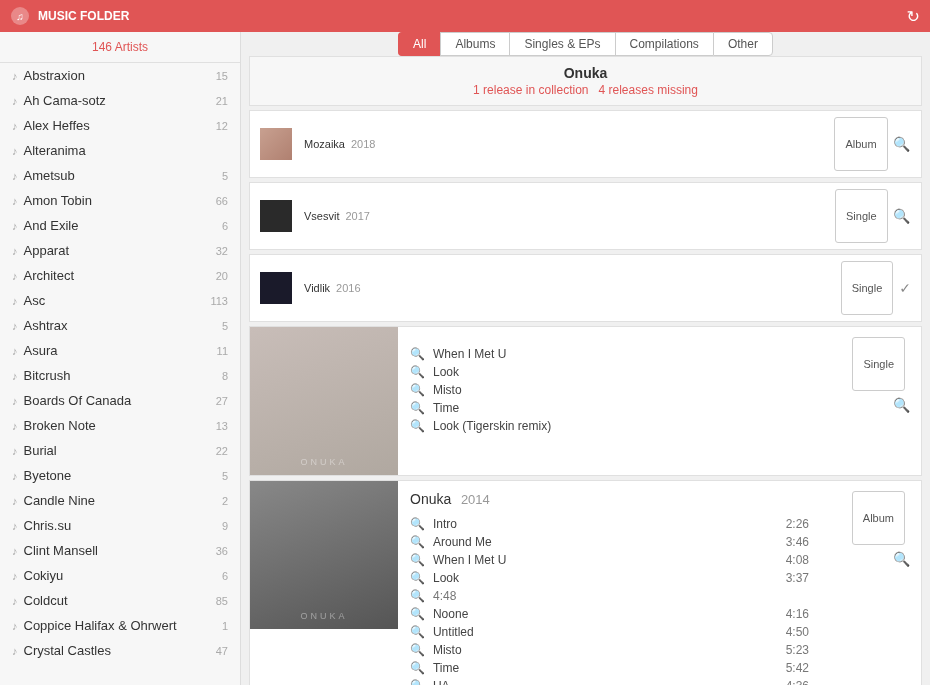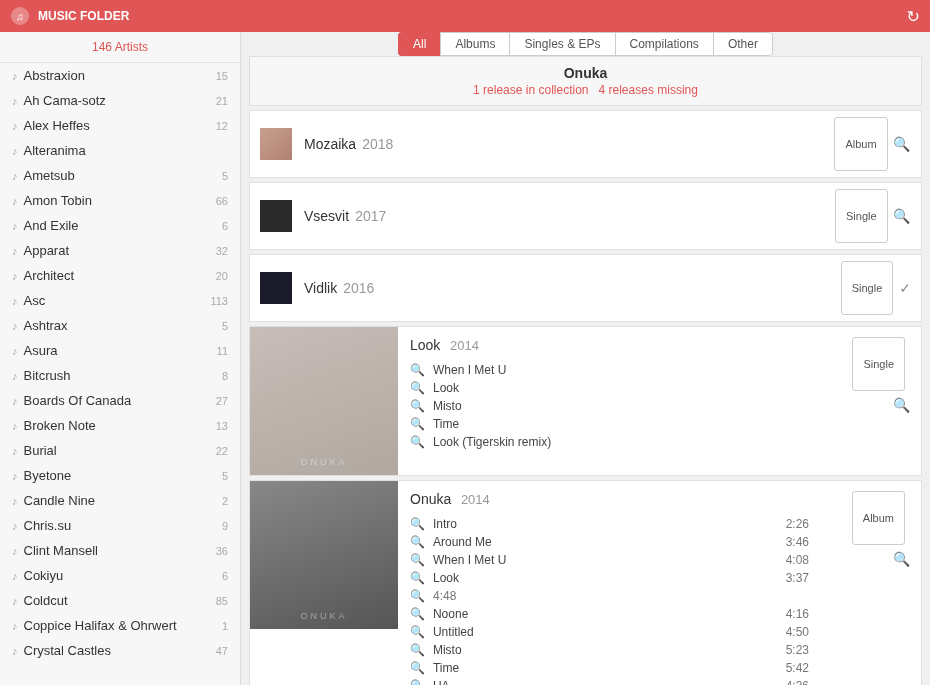--- a/index.html
+++ b/index.html
@@ -152,21 +152,21 @@
     .release-thumb {
       width: 32px;
       height: 32px;
       background: #ccc;
       margin-right: 12px;
       flex-shrink: 0;
       overflow: hidden;
     }
     .release-title-year {
       flex: 1;
-      font-size: 14px;
+      font-size: 11px;
       color: #333;
     }
     .release-title-year .rel-year {
       color: #999;
       margin-left: 6px;
     }
     .release-type-badge {
       border: 1px solid #ccc;
       padding: 20px 10px;
       font-size: 11px;
@@ -438,24 +438,20 @@
       <span class="release-check check-icon">✓</span>
     </div>
         <div class="release-album">
       <div class="release-album-header">
         <div class="release-album-cover" style="background: linear-gradient(160deg, #c8bdb8 0%, #b0a8a0 100%);">
           <div style="width:100%;height:100%;display:flex;align-items:flex-end;justify-content:center;padding-bottom:8px;">
             <span style="color:rgba(255,255,255,0.4);font-size:9px;letter-spacing:3px;text-transform:uppercase;">ONUKA</span>
           </div>
         </div>
         <div class="release-album-info">
-          <div>
-            <span class="rel-album-title">Look</span>
-            <span class="rel-album-year">2014</span>
-          </div>
           <div class="tracklist">
 
       <div class="track-row">
         <span class="track-search-icon">🔍</span>
         <span class="track-name">When I Met U</span>
 
       </div>
 
       <div class="track-row">
         <span class="track-search-icon">🔍</span>

